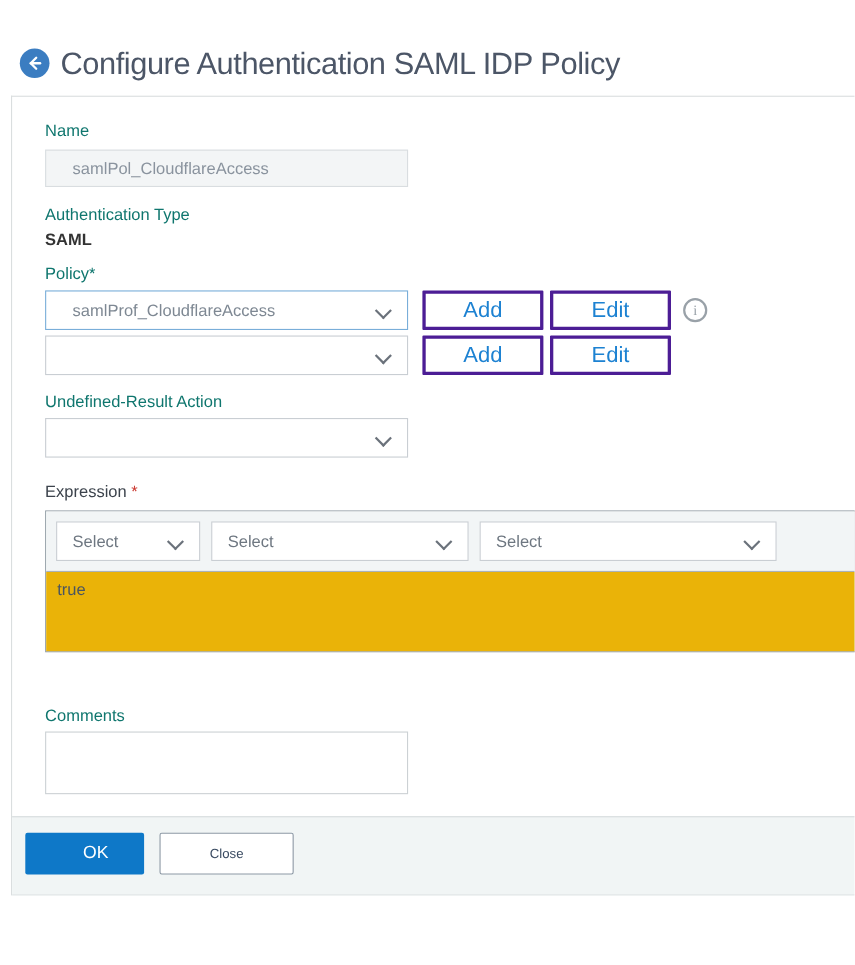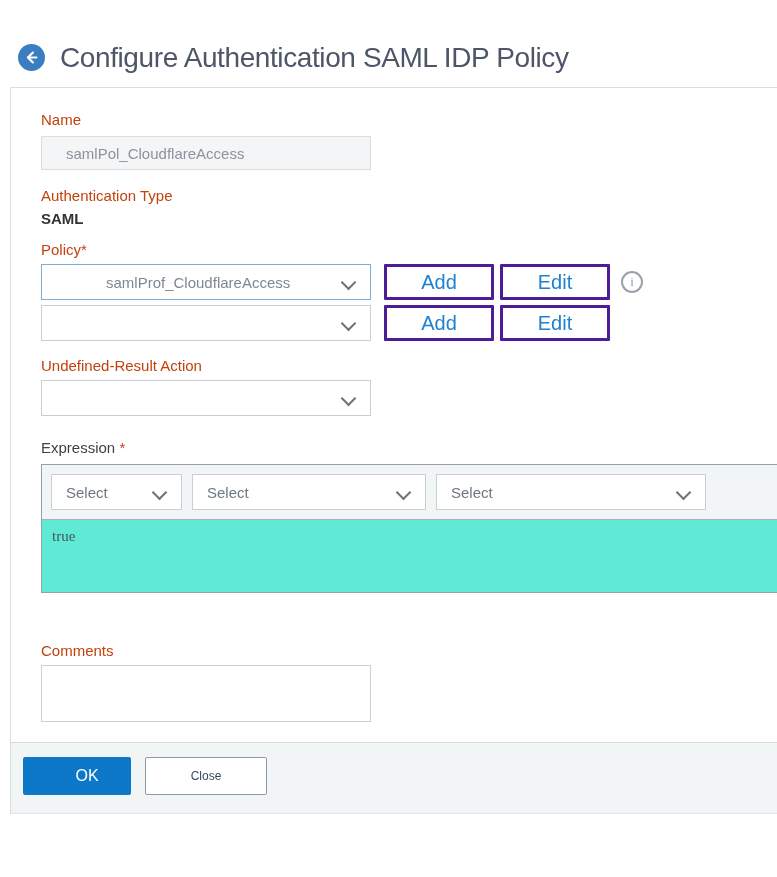--- a/index.html
+++ b/index.html
@@ -1,44 +1,44 @@
 <!DOCTYPE html>
 <html><head>
 <meta charset="utf-8">
 <style>
   * { margin: 0; padding: 0; box-sizing: border-box; }
   html, body { width: 777px; height: 877px; background: #ffffff; overflow: hidden; }
   body { font-family: "Liberation Sans", sans-serif; position: relative; }
 
   
-  .header { display: flex; align-items: center; gap: 15px; padding: 28px 4px 0 18px; height: 87px; }
+  .header { display: flex; align-items: center; gap: 10px; padding: 28px 4px 0 18px; height: 87px; }
   .back-btn { width: 27px; height: 27px; border-radius: 50%; background: #3b7dc1; border: none;
               display: flex; align-items: center; justify-content: center; cursor: pointer; flex: 0 0 auto; }
   .back-btn svg { display: block; }
   .page-title { font-size: 28px; color: #4c5667; font-weight: 400; letter-spacing: -0.4px; white-space: nowrap; }
 
   
   .panel { position: absolute; left: 10px; top: 87px; width: 767px;
            border-top: 1px solid #dadedf; border-left: 1px solid #dadedf; background: #fff; }
   .panel-content { padding: 23px 0 0 30px; }
 
-  .field-label { font-size: 15px; color: #c2410c; line-height: 18px; }
+  .field-label { font-size: 15px; color: #0f766e; line-height: 18px; }
   .req-red { color: #cb3a32; }
 
   .text-input { display: block; width: 330px; height: 34px; margin-top: 7px;
                 background: #f3f5f6; border: 1px solid #d9dde0; color: #8a939e;
                 font-family: "Liberation Sans", sans-serif; font-size: 15px; padding: 0 10px 0 24px; }
 
   .static-value { font-size: 15px; font-weight: bold; color: #333; margin-top: 5px; line-height: 17px; }
 
   .row { display: flex; align-items: center; margin-top: 5px; }
 
   .select { position: relative; width: 330px; height: 36px; background: #fff;
             border: 1px solid #c9ced3; display: flex; align-items: center; cursor: pointer; }
-  .select.focused { border-color: #79aed9; padding-left: 40px; }
+  .select.focused { border-color: #79aed9; }
   .select .value { font-size: 15px; color: #7e8893; padding-left: 24px;
                    overflow: hidden; white-space: nowrap; flex: 1; }
   .chev { position: absolute; right: 16px; top: 12px; width: 11px; height: 11px; }
   .chev::before { content: ""; position: absolute; left: 0; top: 0; width: 9px; height: 9px;
                   border-right: 2px solid #6b727b; border-bottom: 2px solid #6b727b;
                   transform: rotate(45deg); }
 
   .btn-outline-blue { width: 110px; height: 36px; background: #fff; border: 3px solid #4c1d95;
                       color: #1d82d2; font-size: 20px; font-family: "Liberation Sans", sans-serif;
                       cursor: pointer; border-radius: 1px; }
@@ -57,22 +57,22 @@
   .expr-box { margin-top: 7px; width: 737px; border: 1px solid #96a0a8; }
   .expr-toolbar { background: #f2f5f6; border-bottom: 1px solid #aab2b9; height: 55px;
                   display: flex; align-items: center; padding-left: 9px; gap: 10px; }
   .expr-select { position: relative; height: 36px; background: #fff; border: 1px solid #c9ced3;
                  display: flex; align-items: center; cursor: pointer; }
   .expr-select .value { font-size: 15px; color: #6e7781; padding-left: 14px; }
   .expr-select.w1 { width: 131px; }
   .expr-select.w2 { width: 234px; }
   .expr-select.w3 { width: 270px; }
   .expr-text { display: block; width: 100%; height: 72px; border: none; resize: none;
-               font-family: Liberation Serif, serif; font-size: 15px; color: #4a5560;
-               padding: 8px 10px; background: #5eead4; }
+               font-family: Liberation Sans, sans-serif; font-size: 15px; color: #4a5560;
+               padding: 8px 10px; background: #eab308; }
 
   .comments-text { display: block; width: 330px; height: 57px; margin-top: 5px;
                    border: 1px solid #ccd1d4; resize: none; background: #fff;
                    font-family: "Liberation Sans", sans-serif; font-size: 15px; color: #4a5560;
                    padding: 6px 10px; }
 
   
   .footer { margin-top: 20px; background: #f1f5f5; border-top: 1px solid #d6dbdc;
             border-bottom: 1px solid #e2e6e7; padding: 14px 0 18px 12px;
             display: flex; align-items: center; }

